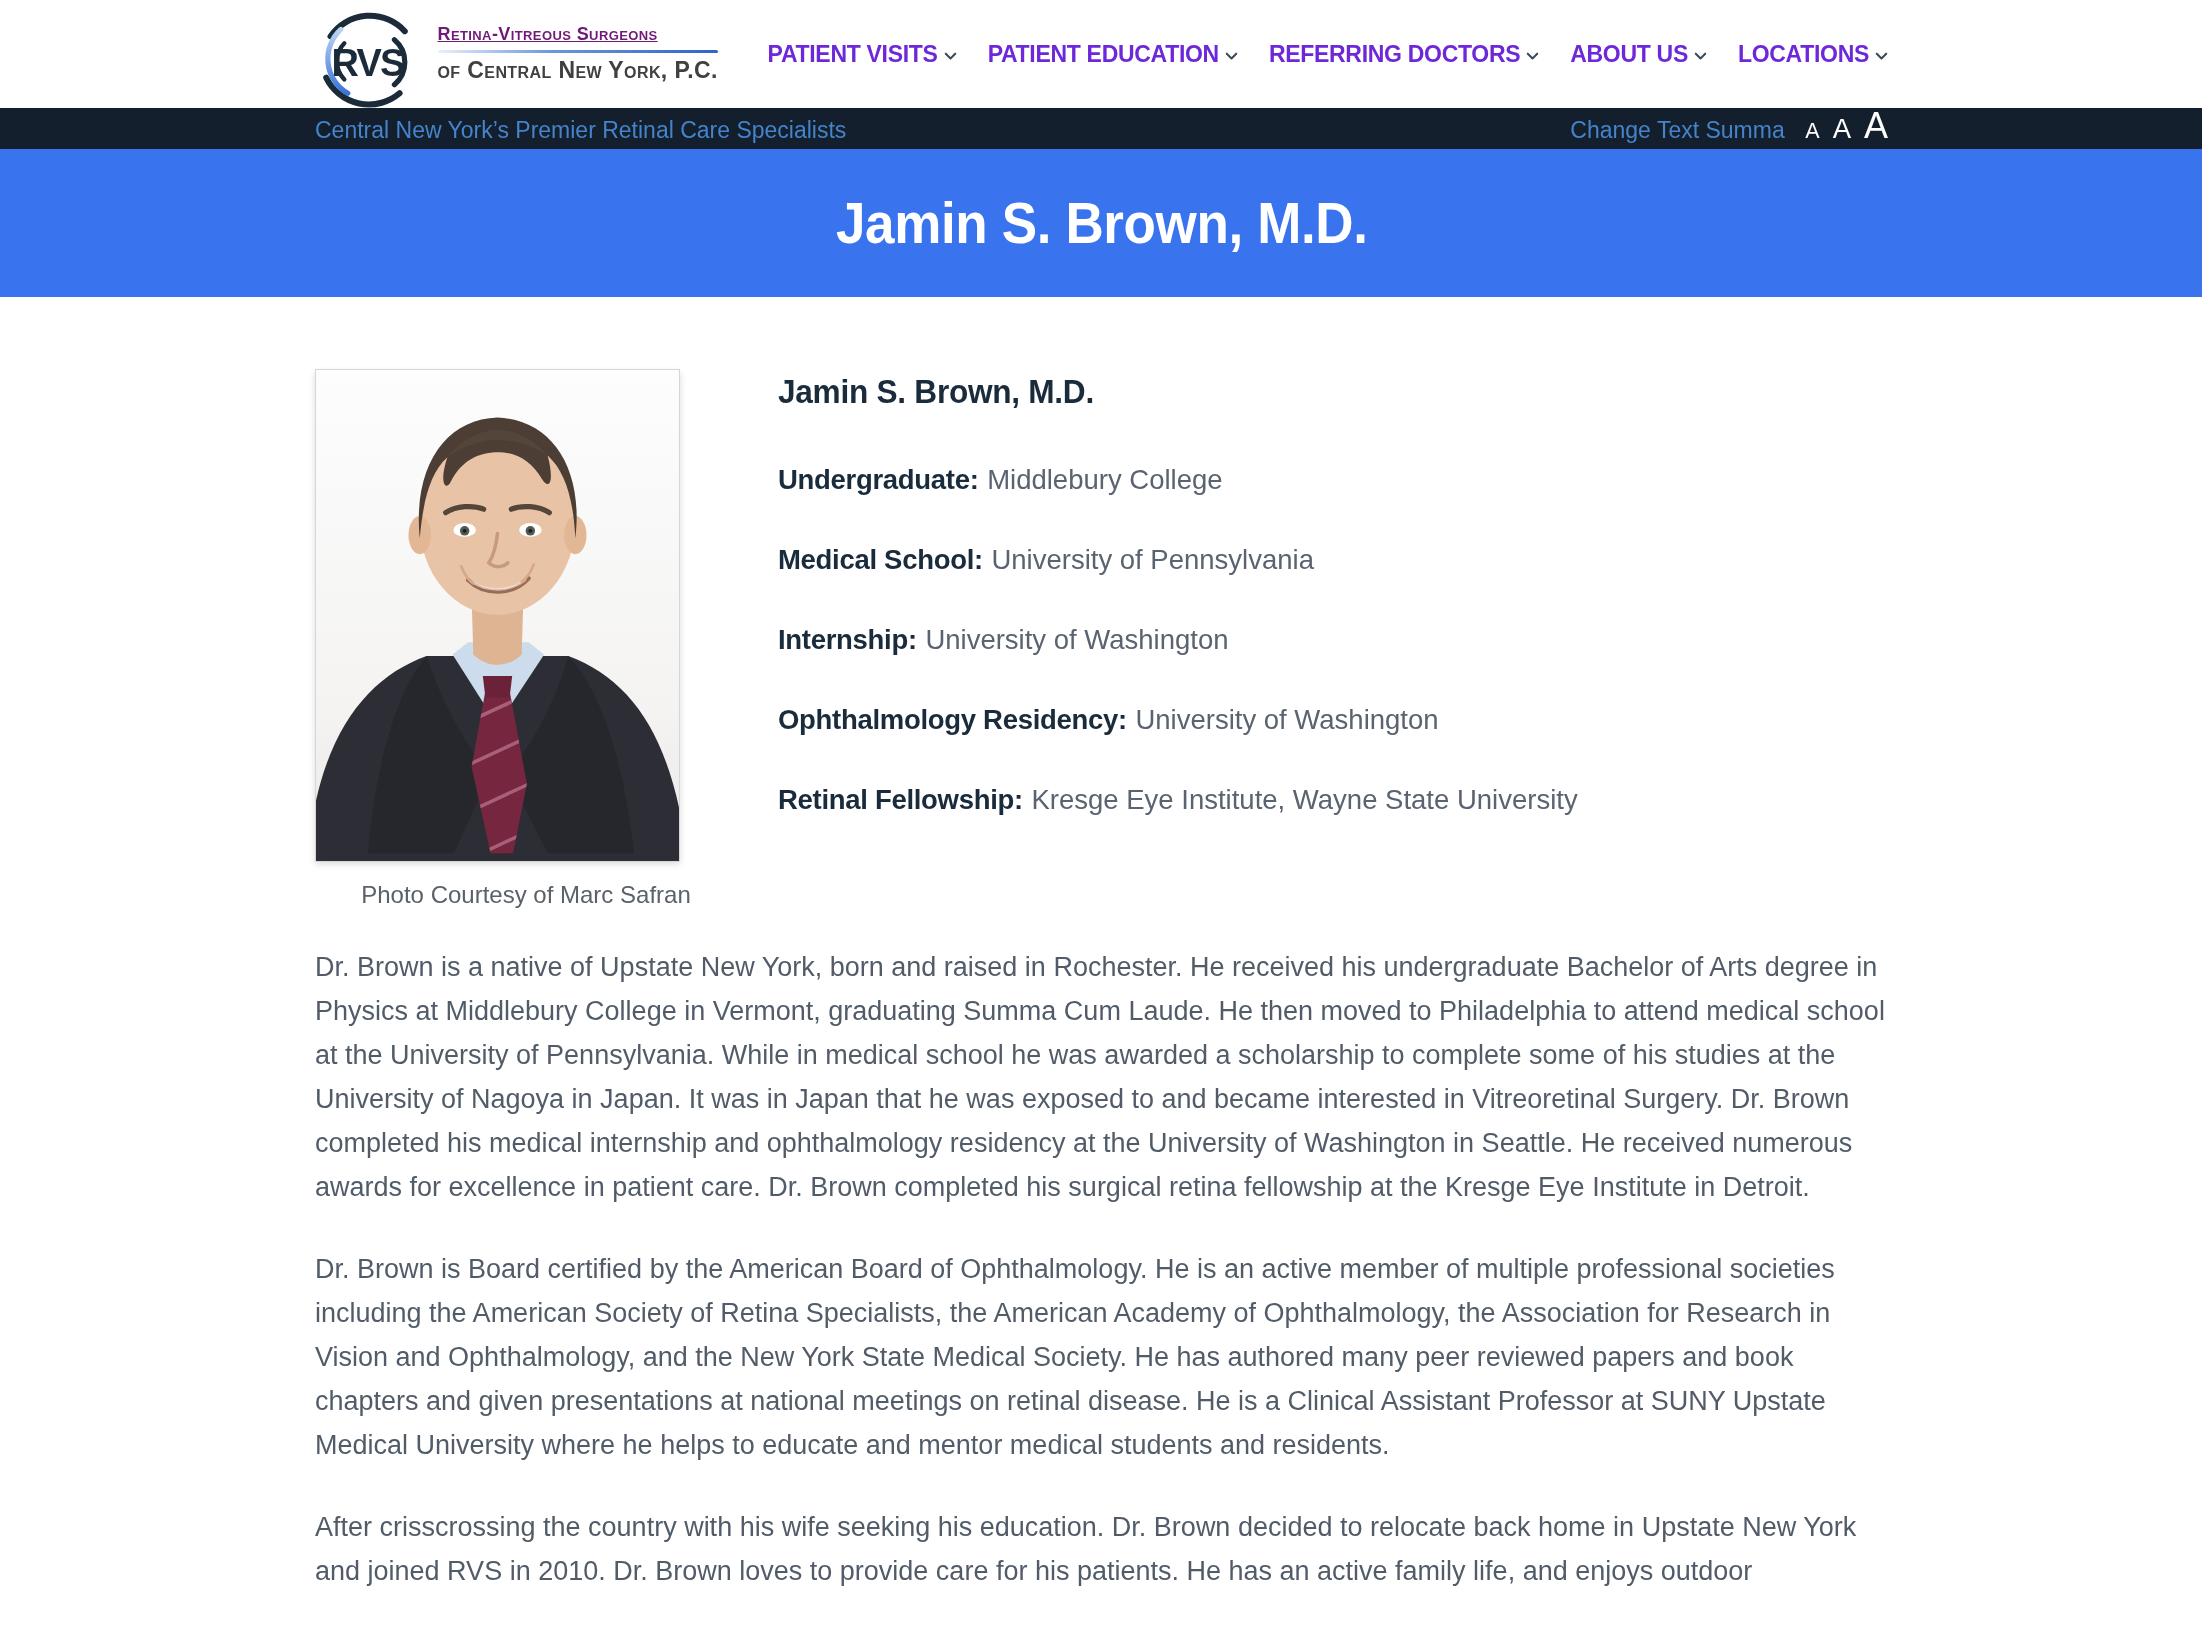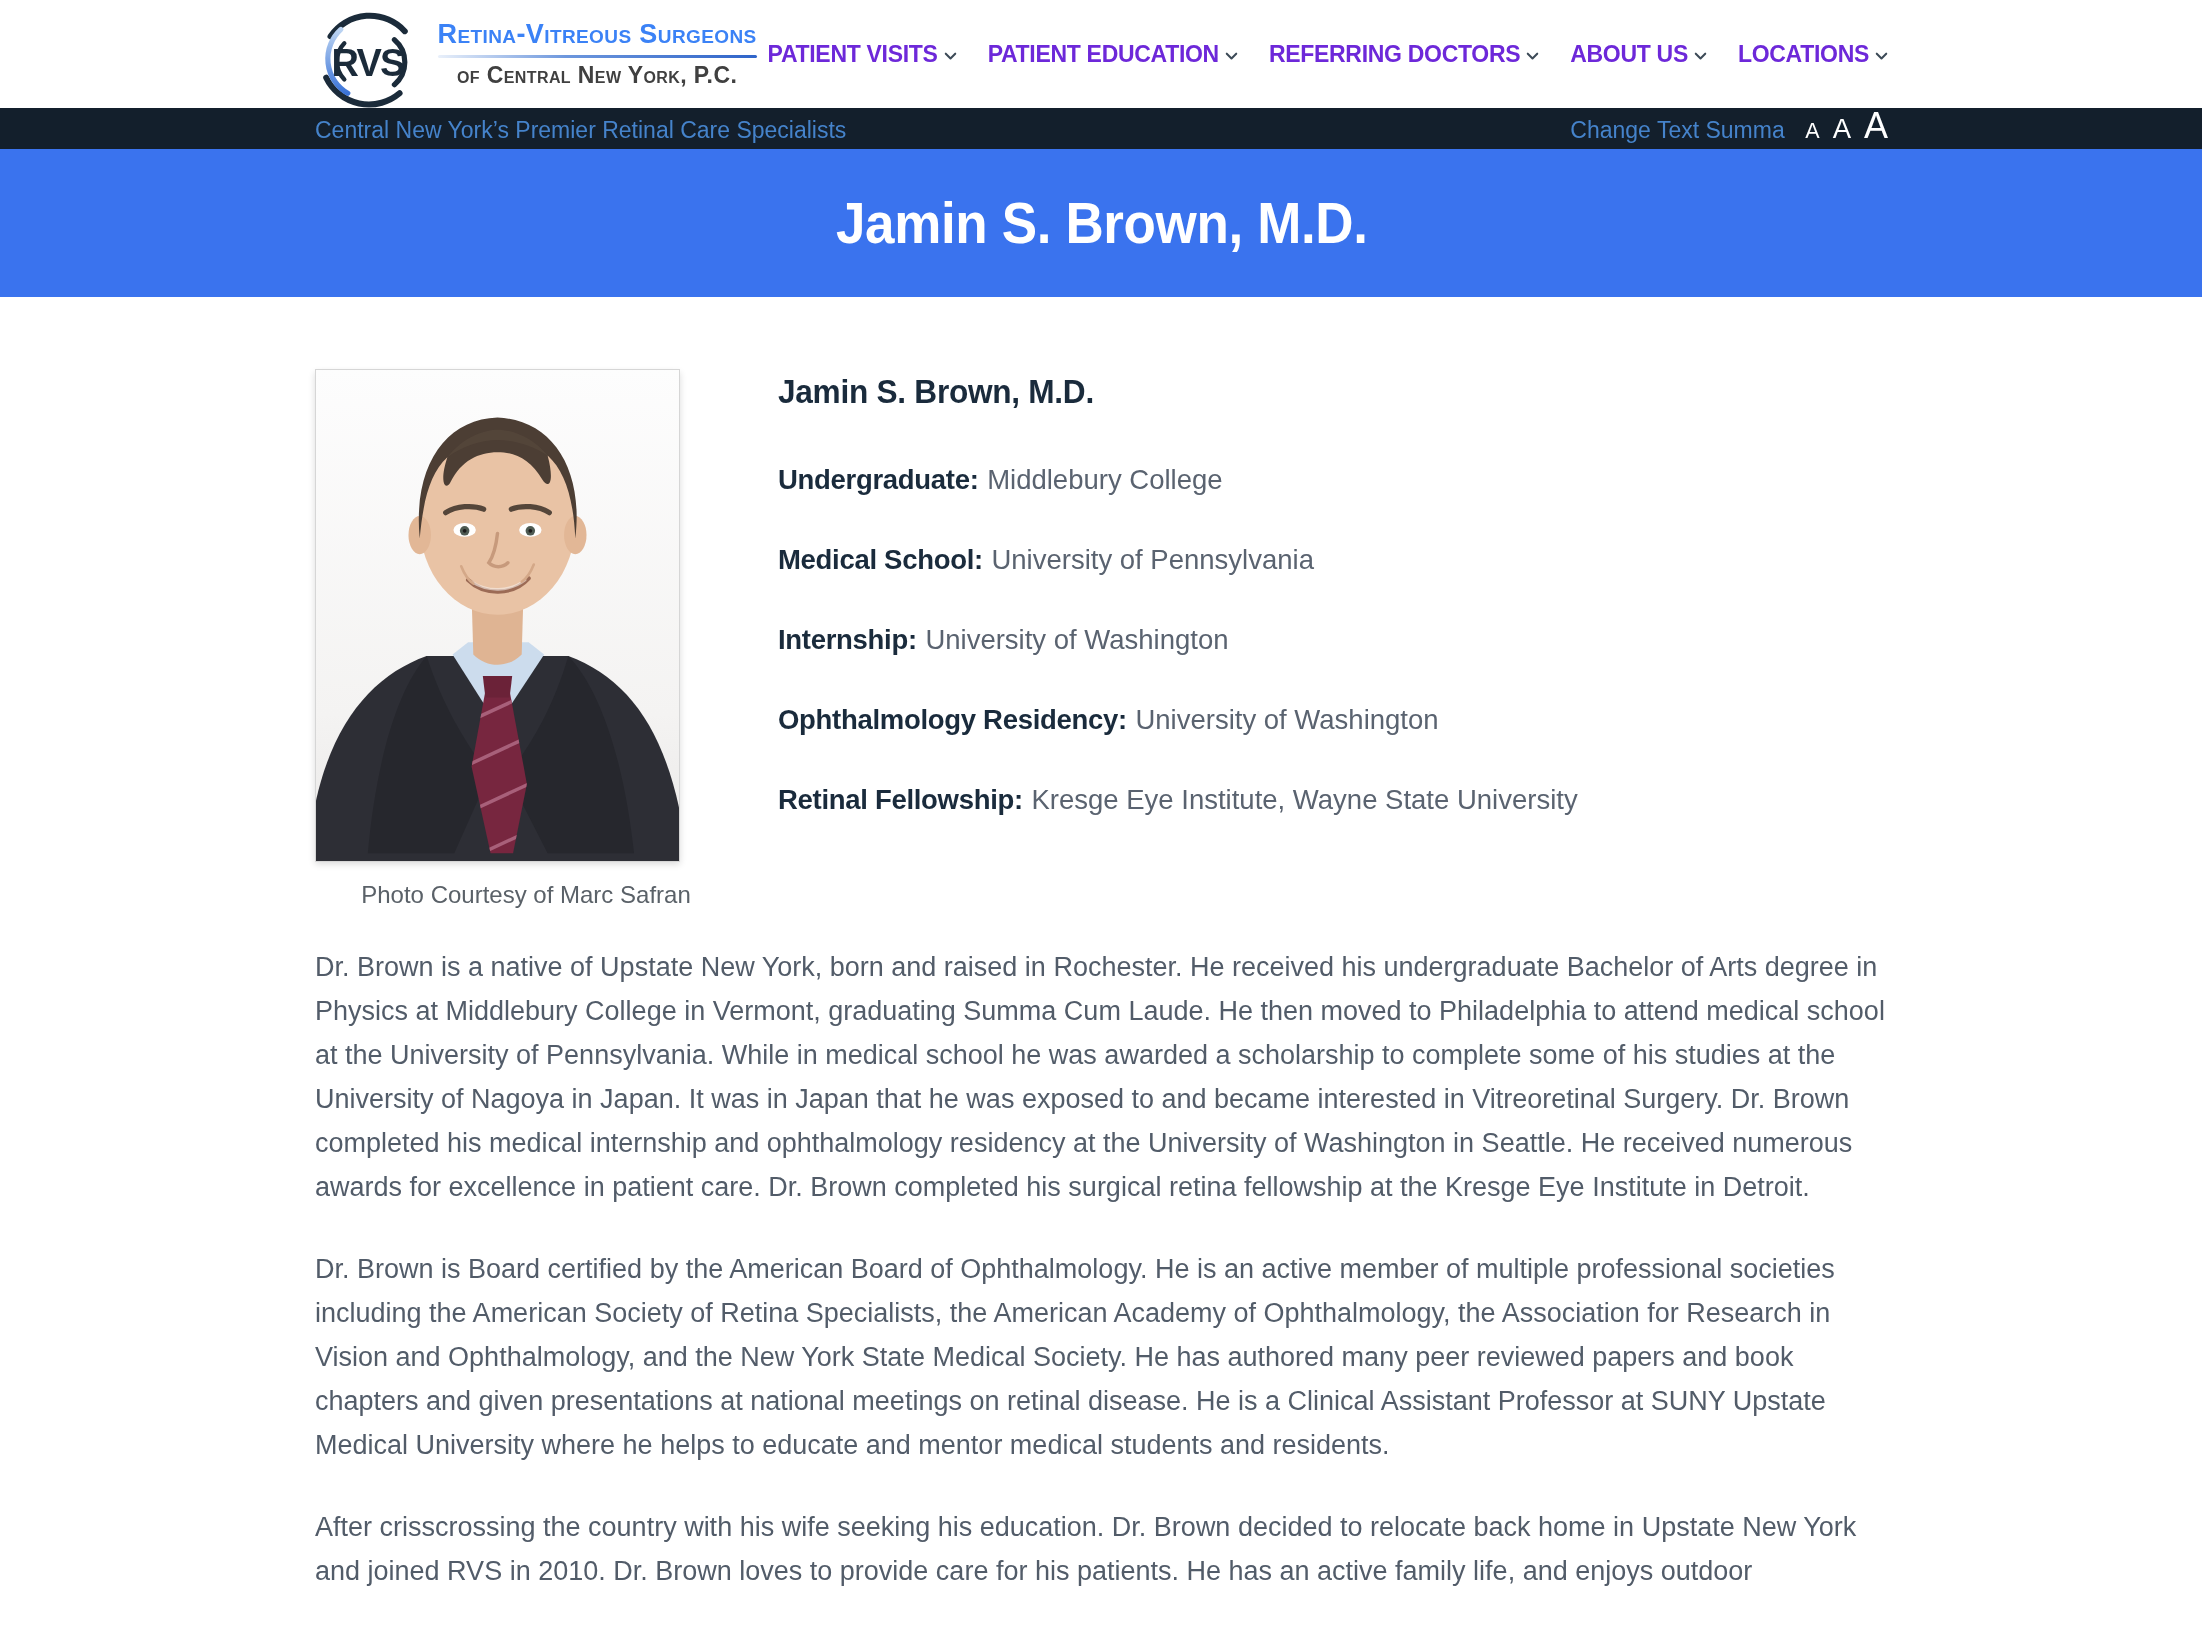--- a/index.html
+++ b/index.html
@@ -11,22 +11,22 @@
   }
   .container { width: 1573px; margin: 0 auto; }
 
   
   .site-header { height: 108px; background:#ffffff; position: relative; z-index: 5; }
   .header-inner { height: 100%; display:flex; align-items:center; justify-content:space-between; }
   .logo { display:flex; align-items:center; gap:15.5px; text-decoration:none; cursor:pointer; }
   .logo-circle { width:107px; height:107px; margin-top:12px; flex:none; }
   .logo-text { display:flex; flex-direction:column; }
   .logo-line1 {
-    font-size:27px; font-weight:700; color:#3b82f6;
-    font-variant: small-caps; letter-spacing:0.4px; white-space:nowrap;
+    font-size:18px; font-weight:700; color:#701a75;
+    font-variant: small-caps; letter-spacing:0.4px; white-space:nowrap;text-decoration:underline;
   }
   .logo-divider {
     height:3.4px; border-radius:1.7px; margin:4.3px 0 3.4px;
     background: linear-gradient(90deg,#e9f0fa 0%, #6d97dd 40%, #2f64c9 100%);
   }
   .logo-line2 {
     font-size:23px; font-weight:700; color:#404040;
     font-variant: small-caps; letter-spacing:0.4px; white-space:nowrap; align-self:center;
   }
   .main-nav { display:flex; align-items:center; gap:31px; }

